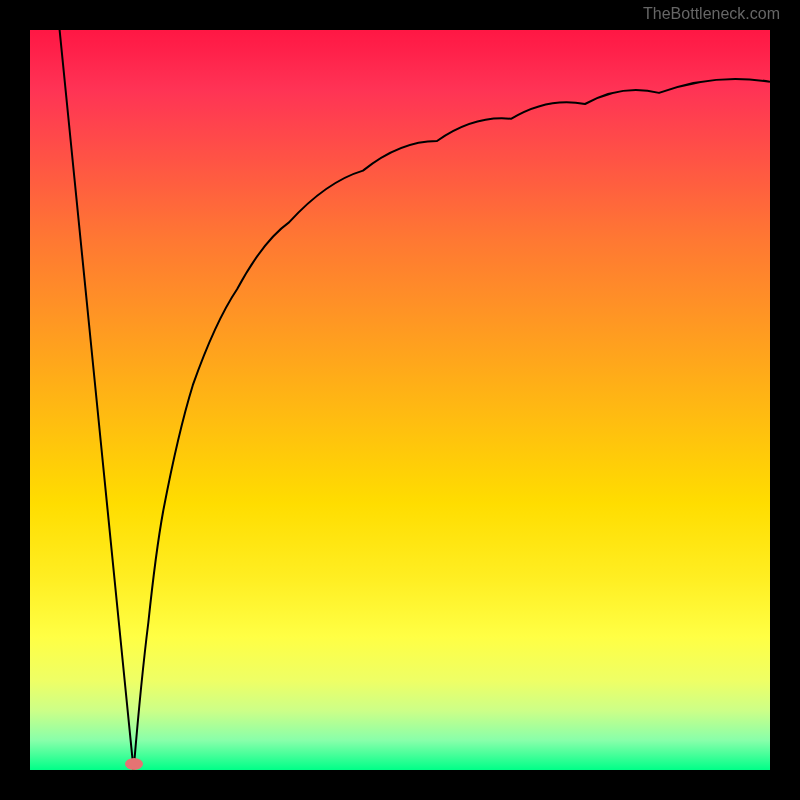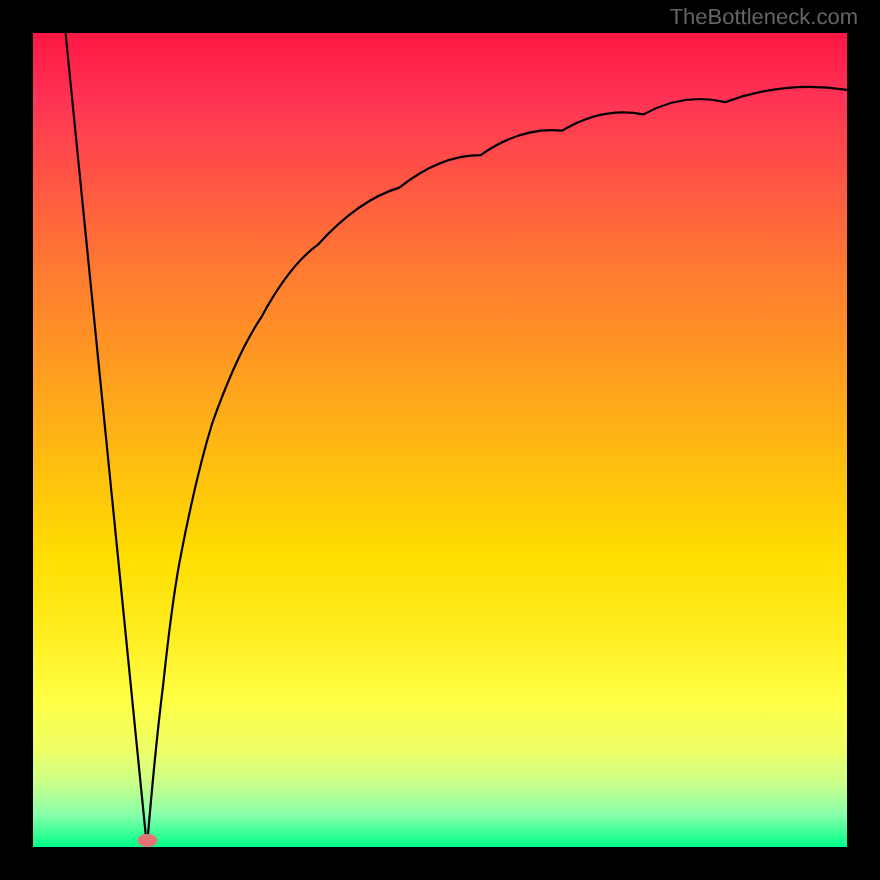--- a/index.html
+++ b/index.html
@@ -12,21 +12,21 @@
       height: 800px;
       background: #000;
       position: relative;
       font-family: Arial, sans-serif;
     }
     .watermark {
       position: absolute;
       top: 5px;
       right: 20px;
       color: #666;
-      font-size: 20px;
+      font-size: 16px;
       z-index: 10;
     }
     .chart-container {
       position: absolute;
       top: 30px;
       left: 30px;
       width: 740px;
       height: 740px;
     }
     .gradient-bg {

